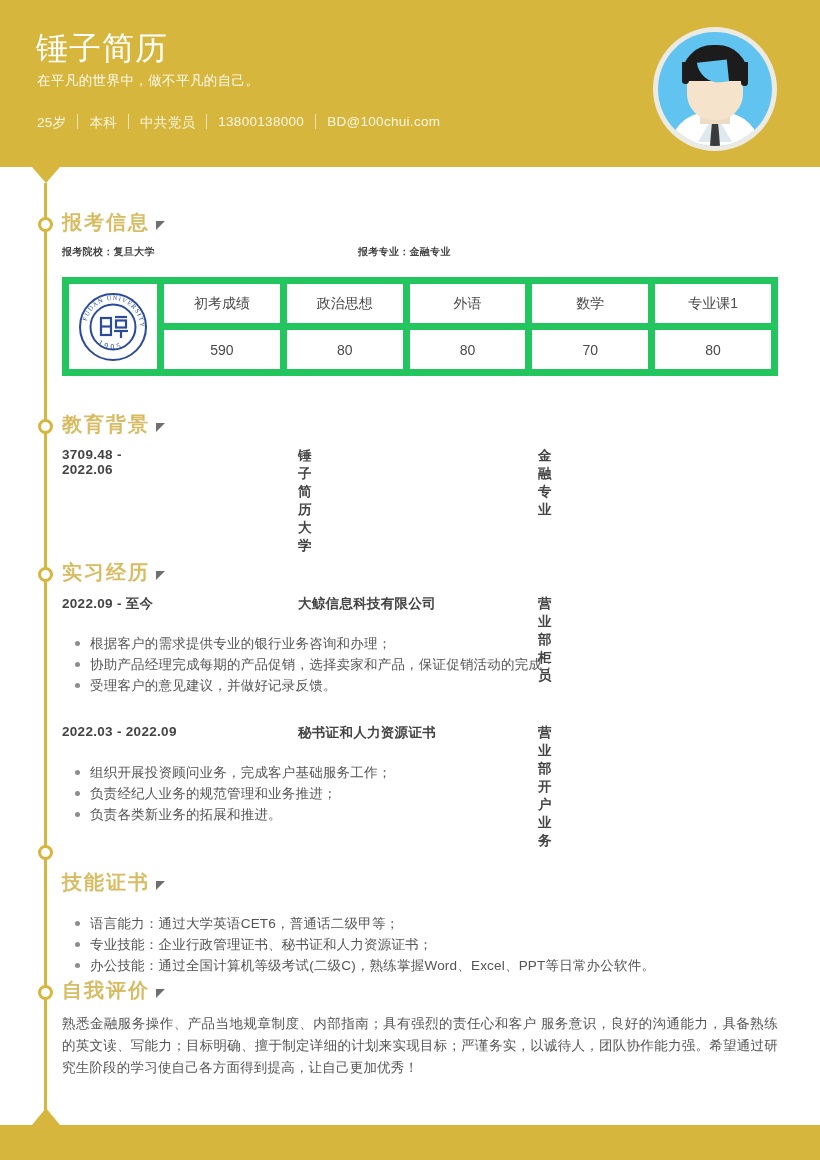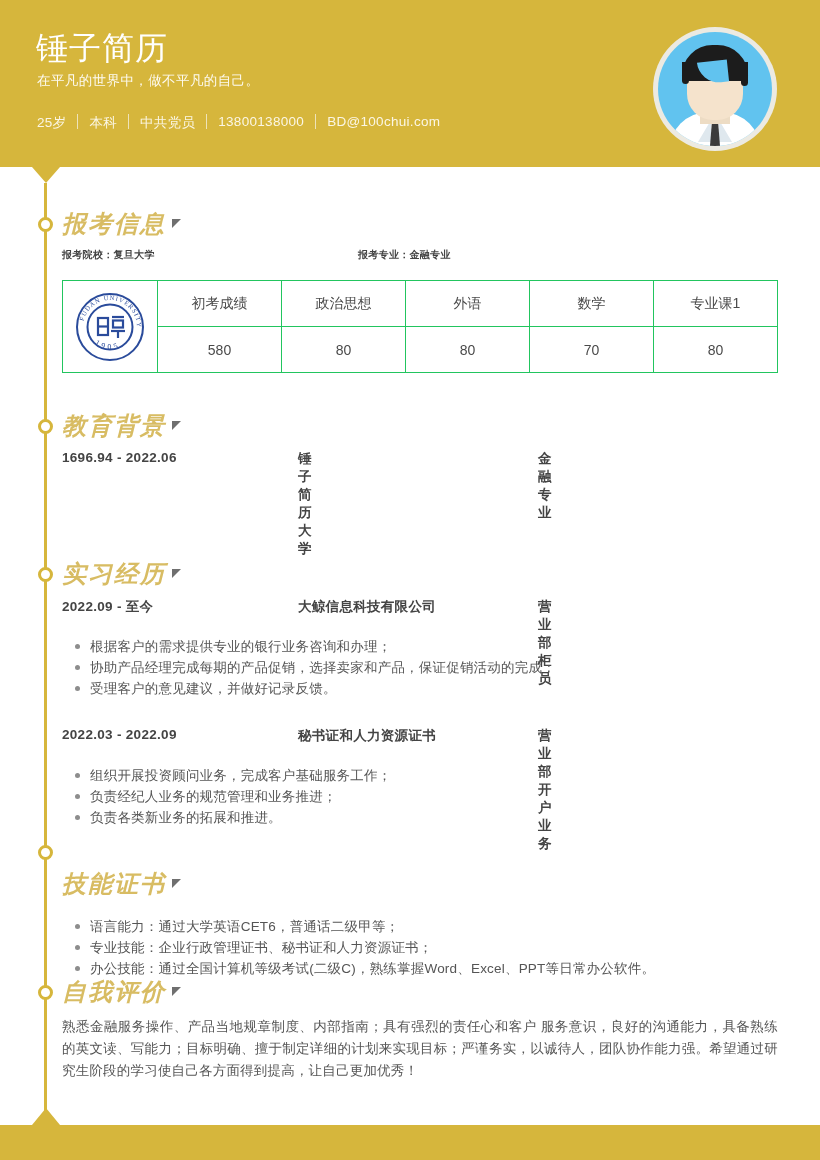--- a/index.html
+++ b/index.html
@@ -240,27 +240,26 @@
     height: 35px;
     background: #d6b63c;
   }
 
   
   .section { position: absolute; left: 62px; }
 
   .sec-title {
     position: relative;
     display: inline-flex;
-    align-items: center;
-    font-size: 24px;
+    align-items: flex-end;
+    font-size: 20px;
     font-weight: bold;
     color: #d8bc63;
     letter-spacing: 2px;
     line-height: 1;
-    font-style: italic;
   }
   .sec-title .arrow {
     display: inline-block;
     width: 0; height: 0;
     margin-left: 6px;
     margin-bottom: 2px;
     border-top: 9px solid #6f6f6f;
     border-right: 9px solid transparent;
   }
 
@@ -319,21 +318,21 @@
     text-align: justify;
   }
 
   
   .score-table {
     border-collapse: collapse;
     width: 716px;
     table-layout: fixed;
   }
   .score-table td, .score-table th {
-    border: 1px solid #22c55e;
+    border: 7px solid #22c55e;
     text-align: center;
     font-weight: normal;
     color: #4a4a4a;
     font-size: 14px;
     height: 46px;
     vertical-align: middle;
   }
   .score-table .logo-cell {
     width: 95px;
     padding: 0;
@@ -452,38 +451,38 @@
             </svg>
           </div>
         </td>
         <th>初考成绩</th>
         <th>政治思想</th>
         <th>外语</th>
         <th>数学</th>
         <th>专业课1</th>
       </tr>
       <tr>
-        <td>580</td>
+        <td>590</td>
         <td>80</td>
         <td>80</td>
         <td>70</td>
         <td>80</td>
       </tr>
     </tbody>
       </table>
   </div>
 
   <div class="section" id="sec-edu">
     <div class="sec-title">
       <span>教育背景</span>
       <span class="arrow"></span>
     </div>
     <div class="gap-12"></div>
     <div class="row3">
-      <span class="c1">1696.94 - 2022.06</span>
+      <span class="c1">3709.48 - 2022.06</span>
       <span class="c2">锤子简历大学</span>
       <span class="c3">金融专业</span>
     </div>
     <div class="gap-10"></div>
   </div>
 
   <div class="section" id="sec-intern">
     <div class="sec-title">
       <span>实习经历</span>
       <span class="arrow"></span>

